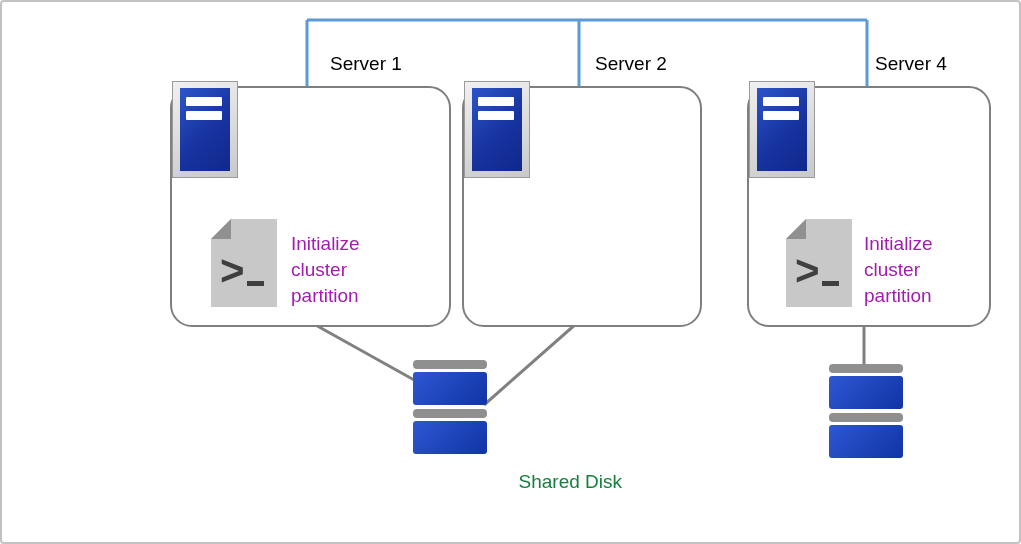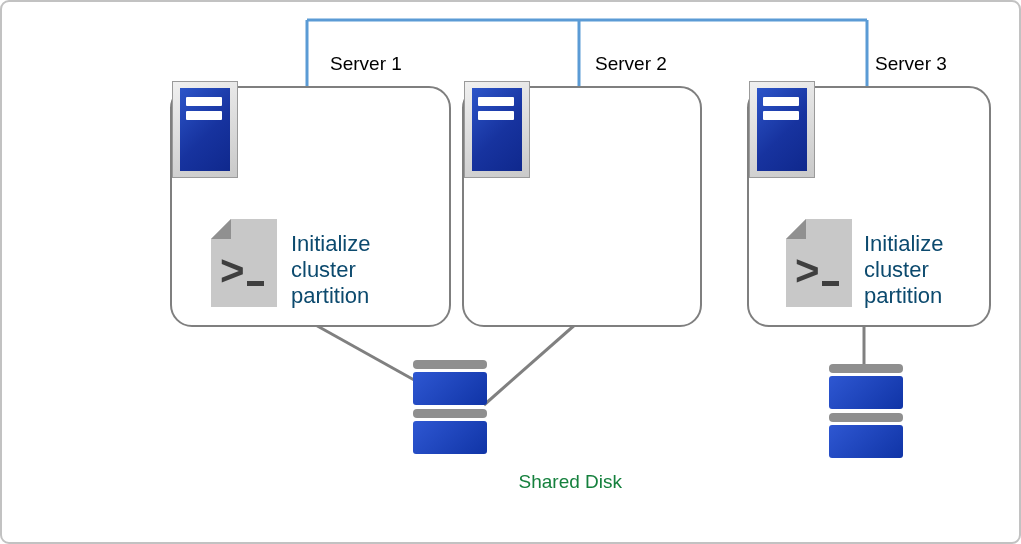--- a/index.html
+++ b/index.html
@@ -1,18 +1,18 @@
 <!DOCTYPE html>
 <html><head>
 <meta charset="utf-8">
 <style>
   html,body { margin:0; padding:0; background:#ffffff; font-family:"Liberation Sans",sans-serif; }
   .canvas {
     position:relative; width:1021px; height:544px; box-sizing:border-box;
-    background:#ffffff; border:2px solid #c2c2c2; border-radius:9px; overflow:hidden;
+    background:#ffffff; border:2px solid #c2c2c2; border-radius:4px; overflow:hidden;
   }
   svg.overlay { position:absolute; left:0; top:0; width:1021px; height:544px; pointer-events:none; }
 
   .server-box {
     position:absolute; background:#ffffff; border:2px solid #7f7f7f; border-radius:22px;
   }
   #box1 { left:168px; top:84px; width:277px; height:237px; }
   #box2 { left:460px; top:84px; width:236px; height:237px; }
   #box3 { left:745px; top:84px; width:240px; height:237px; }
 
@@ -35,21 +35,21 @@
     background:linear-gradient(135deg,#2c55c9 0%,#17339f 55%,#0f288d 100%);
   }
   .tower .bar { position:absolute; left:6px; width:36px; height:9px; background:#ffffff; border-radius:1px; }
   .tower .b1 { top:9px; }
   .tower .b2 { top:23px; }
 
   .script-icon { position:absolute; }
   #script1 { left:209px; top:217px; }
   #script3 { left:784px; top:217px; }
 
-  .script-text { position:absolute; width:108px; font-size:22px; line-height:26px; color:#0c4a6e; }
+  .script-text { position:absolute; width:108px; font-size:19px; line-height:26px; color:#a21caf; }
   #stext1 { left:289px; top:229px; }
   #stext3 { left:862px; top:229px; }
 
   .disk { position:absolute; width:74px; }
   #disk-shared { left:411px; top:358px; }
   #disk-hybrid { left:827px; top:362px; }
   .disk .cap  { height:9px;  background:#8f8f8f; border-radius:4px; margin-bottom:3px; }
   .disk .body { height:33px; background:linear-gradient(135deg,#2e57d2 0%,#1034a6 100%); border-radius:3px; margin-bottom:4px; }
 
   .disk-label { position:absolute; text-align:right; font-size:19px; line-height:27px; color:#15803d; }
@@ -73,21 +73,21 @@
 
     <g stroke="#808080" stroke-width="3" fill="none">
       <path d="M310,321 L448,398"></path>
       <path d="M575,321 L482,403"></path>
       <path d="M862,321 V362"></path>
     </g>
   </svg>
 
   <div class="server-label" id="label1">Server 1</div>
   <div class="server-label" id="label2">Server 2</div>
-  <div class="server-label" id="label3">Server 3</div>
+  <div class="server-label" id="label3">Server 4</div>
 
   <div class="server-box" id="box1"></div>
   <div class="server-box" id="box2"></div>
   <div class="server-box" id="box3"></div>
 
   <div class="server-icon" id="sicon1">
     <div class="tower">
       <div class="bar b1"></div>
       <div class="bar b2"></div>
     </div>

